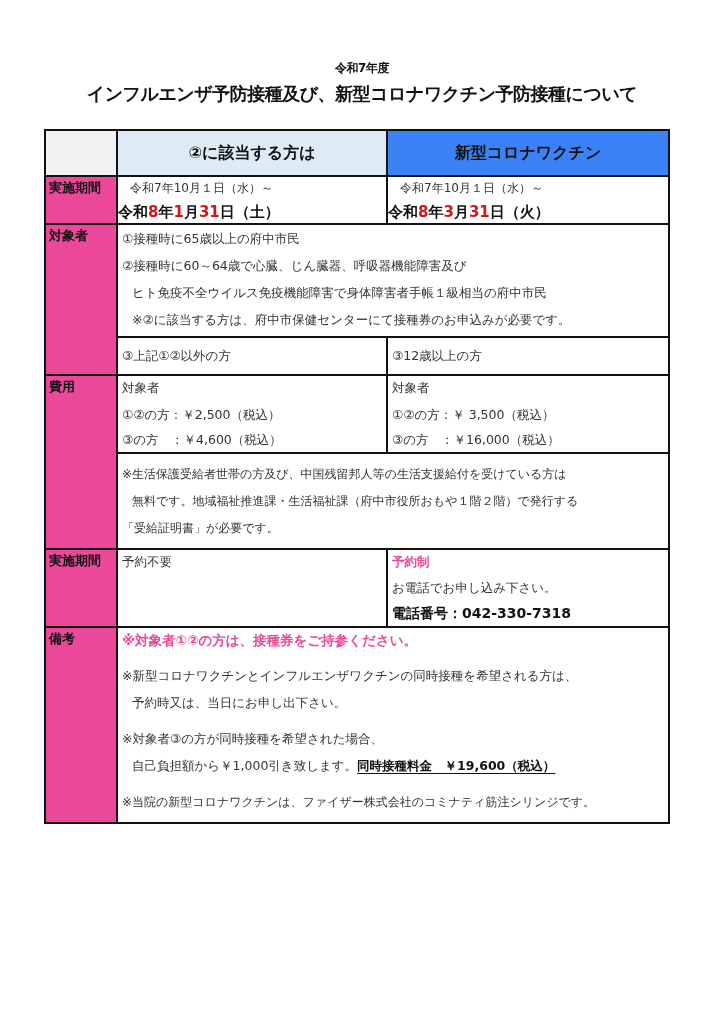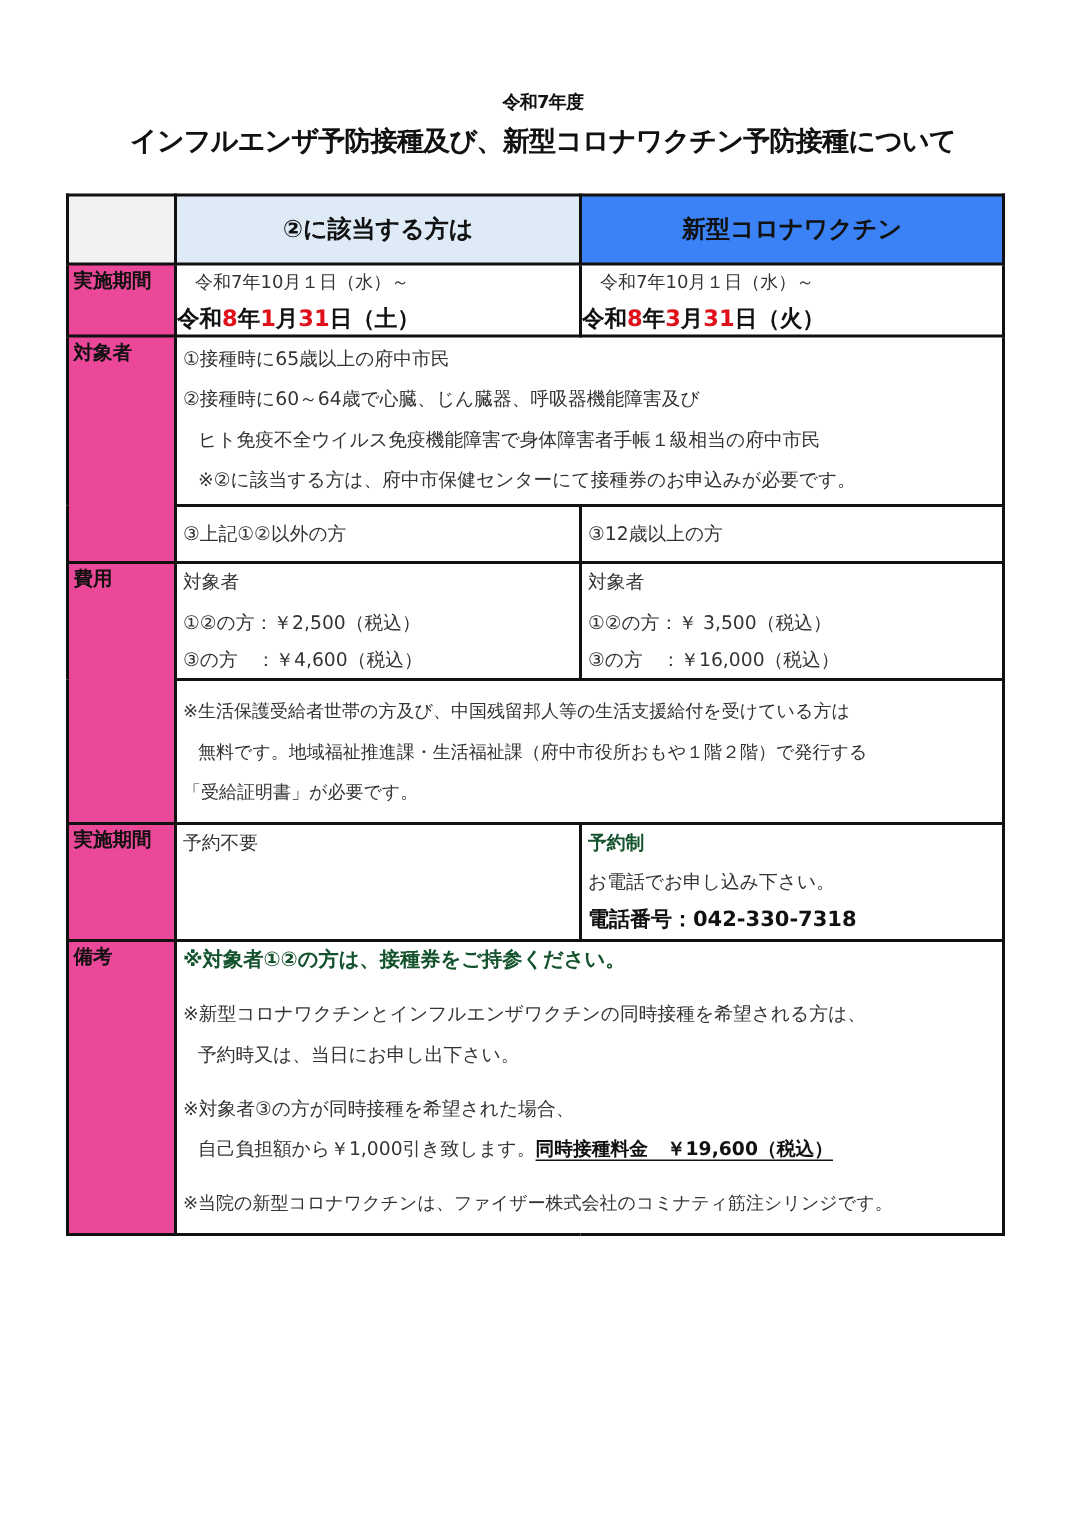--- a/index.html
+++ b/index.html
@@ -30,21 +30,21 @@
   .hdr-corner { background: #f2f2f2; height: 44px; }
   .hdr-flu { background: #deebf7; text-align: center; vertical-align: middle !important; font-weight: bold; font-size: 16px !important; color: #111 !important; }
   .hdr-cov { background: #3b82f6; text-align: center; vertical-align: middle !important; font-weight: bold; font-size: 16px !important; color: #111 !important; }
 
   td.label { background: #ec4899; font-weight: bold; color: #111 !important; padding-left: 3px !important; font-size: 13px !important; }
   .cell { padding: 1px 4px; }
   .indent1 { padding-left: 14px; }
   .date-small { padding-left: 12px; font-size: 12px; }
   .date-big { font-weight: bold; font-size: 15px; color: #111; text-align: left; padding-top: 2px; padding-right: 26px; }
   .red { color: #e0101a; }
-  .redbold { color: #14532d; font-weight: bold; }
+  .redbold { color: #ec4899; font-weight: bold; }
   .phone { font-weight: bold; font-size: 14px; color: #111; }
   .underline { text-decoration: underline; text-underline-offset: 3px; font-weight: bold; color: #111; }
   .gap { height: 12px; }
 </style>
 </head>
 <body>
 
 <div class="title title1">令和7年度</div>
 <div class="title title2">インフルエンザ予防接種及び、新型コロナワクチン予防接種について</div>
 

